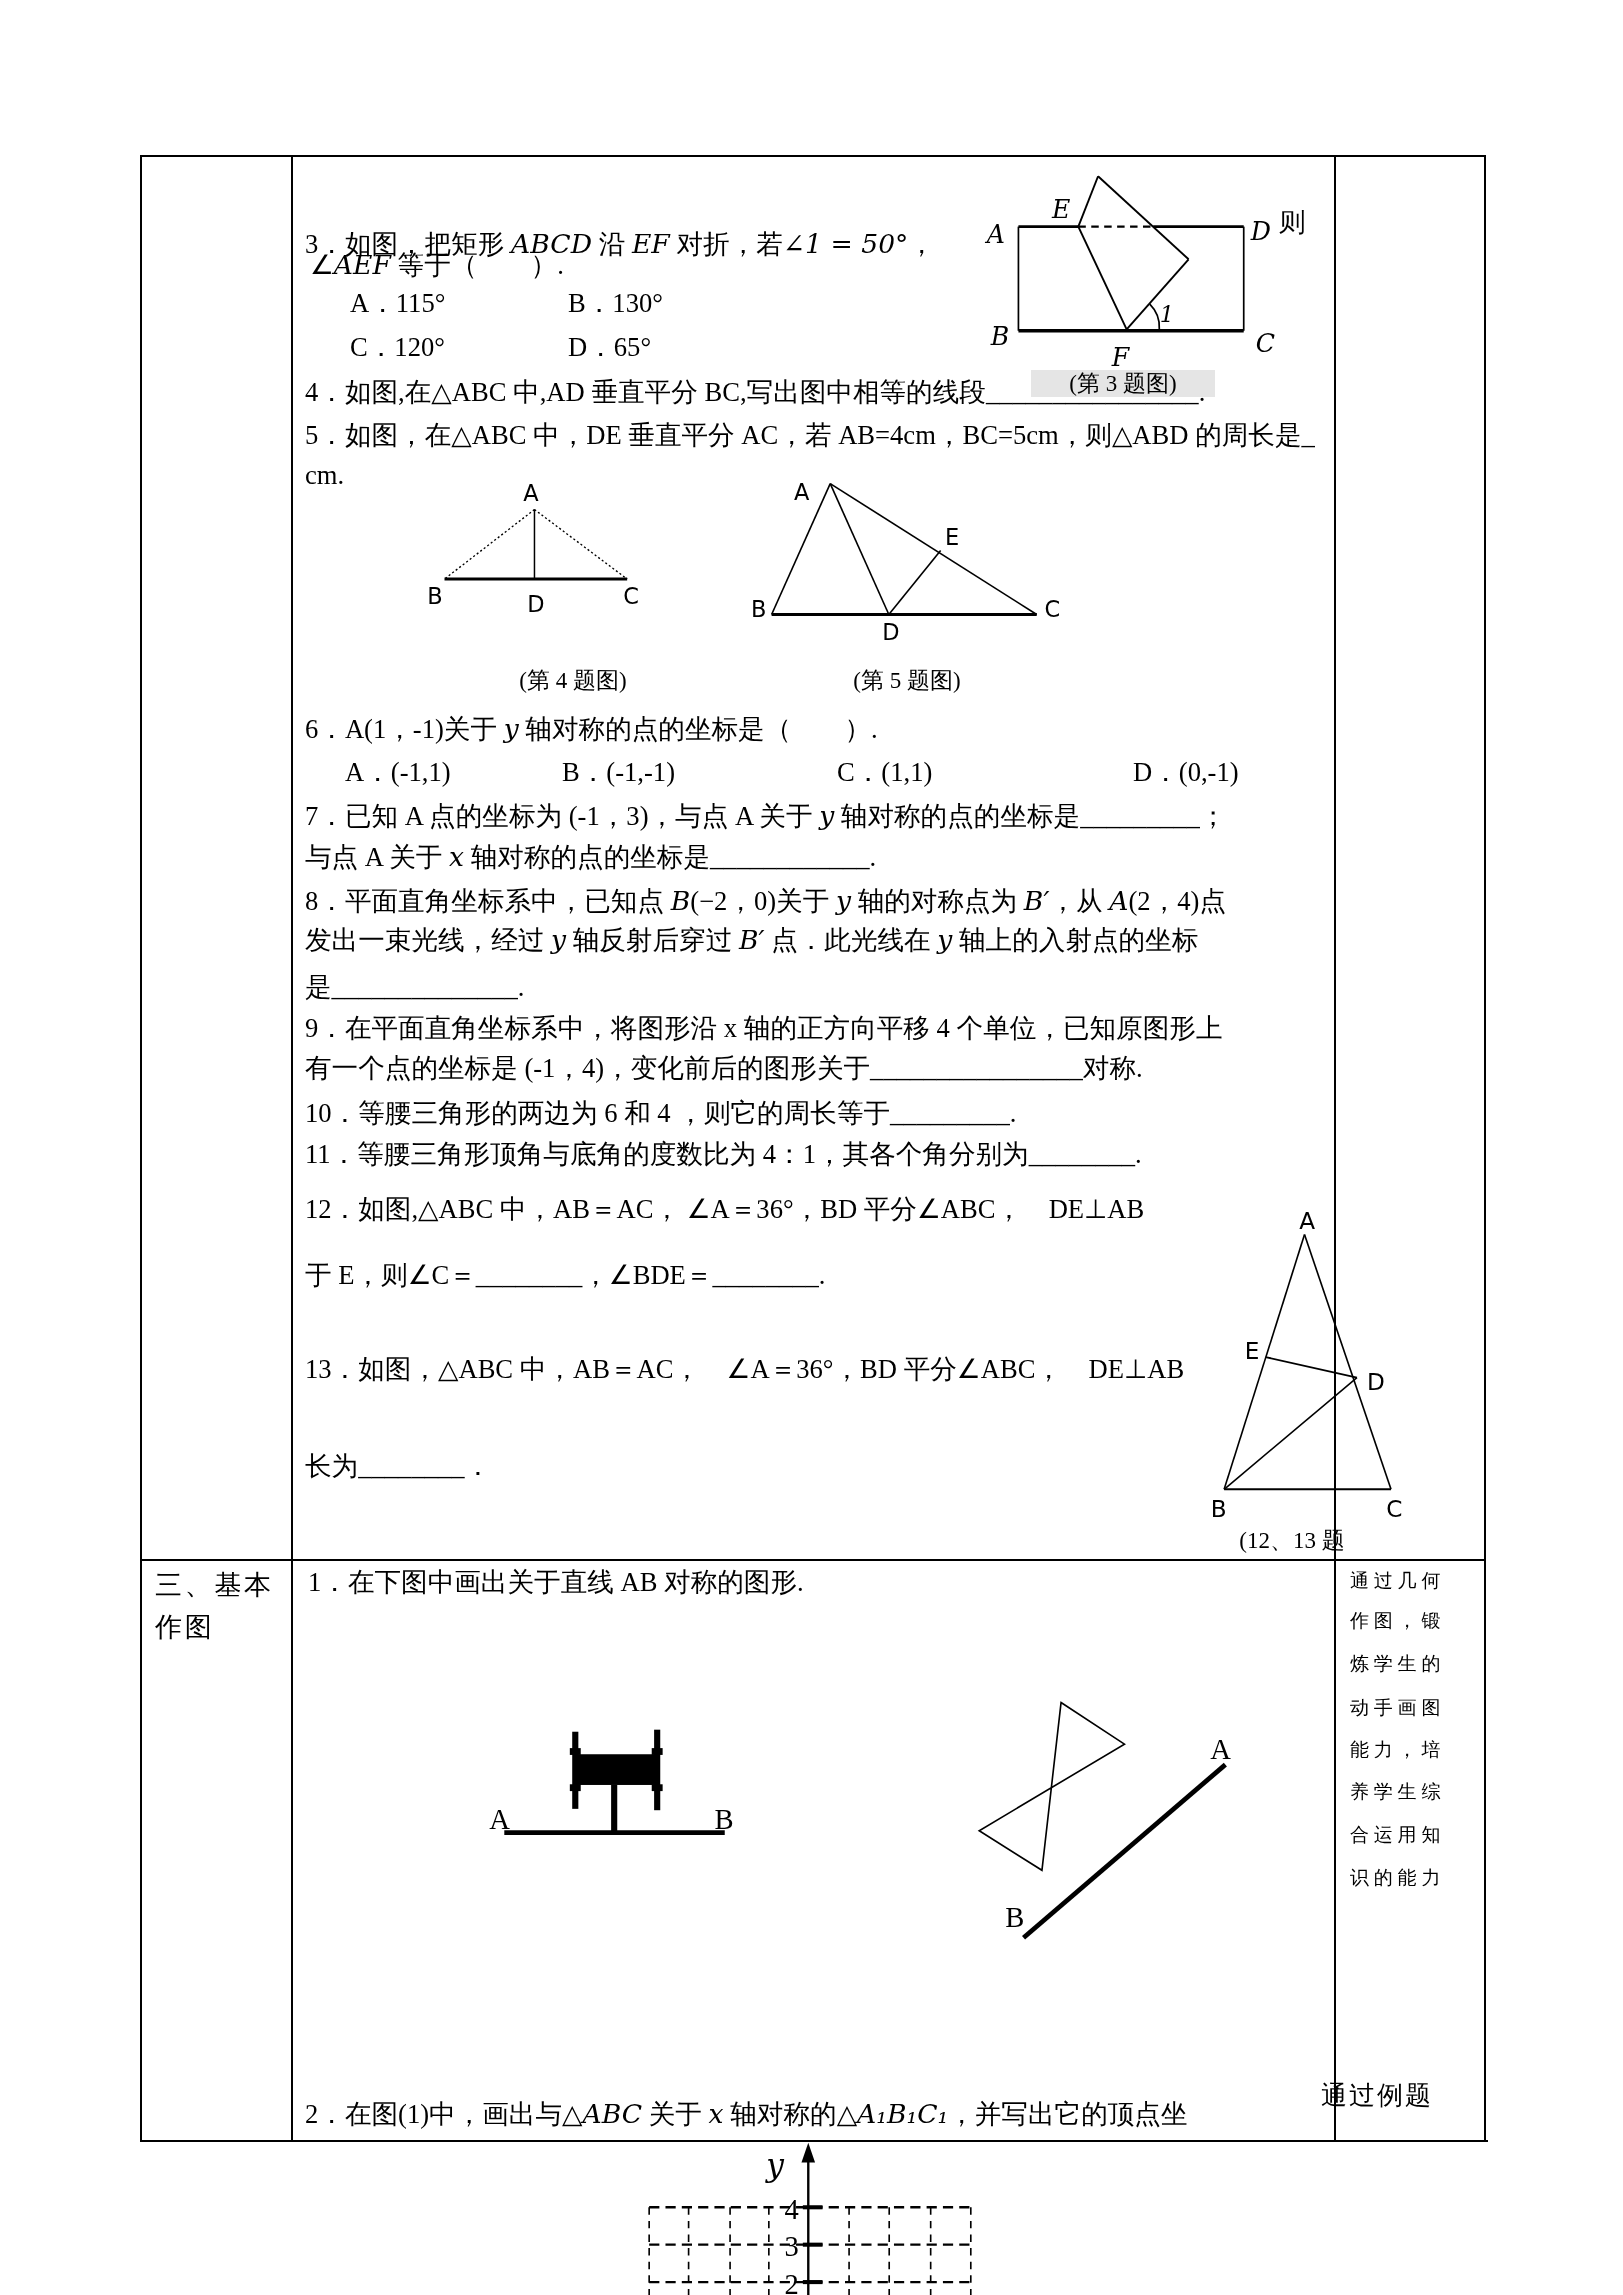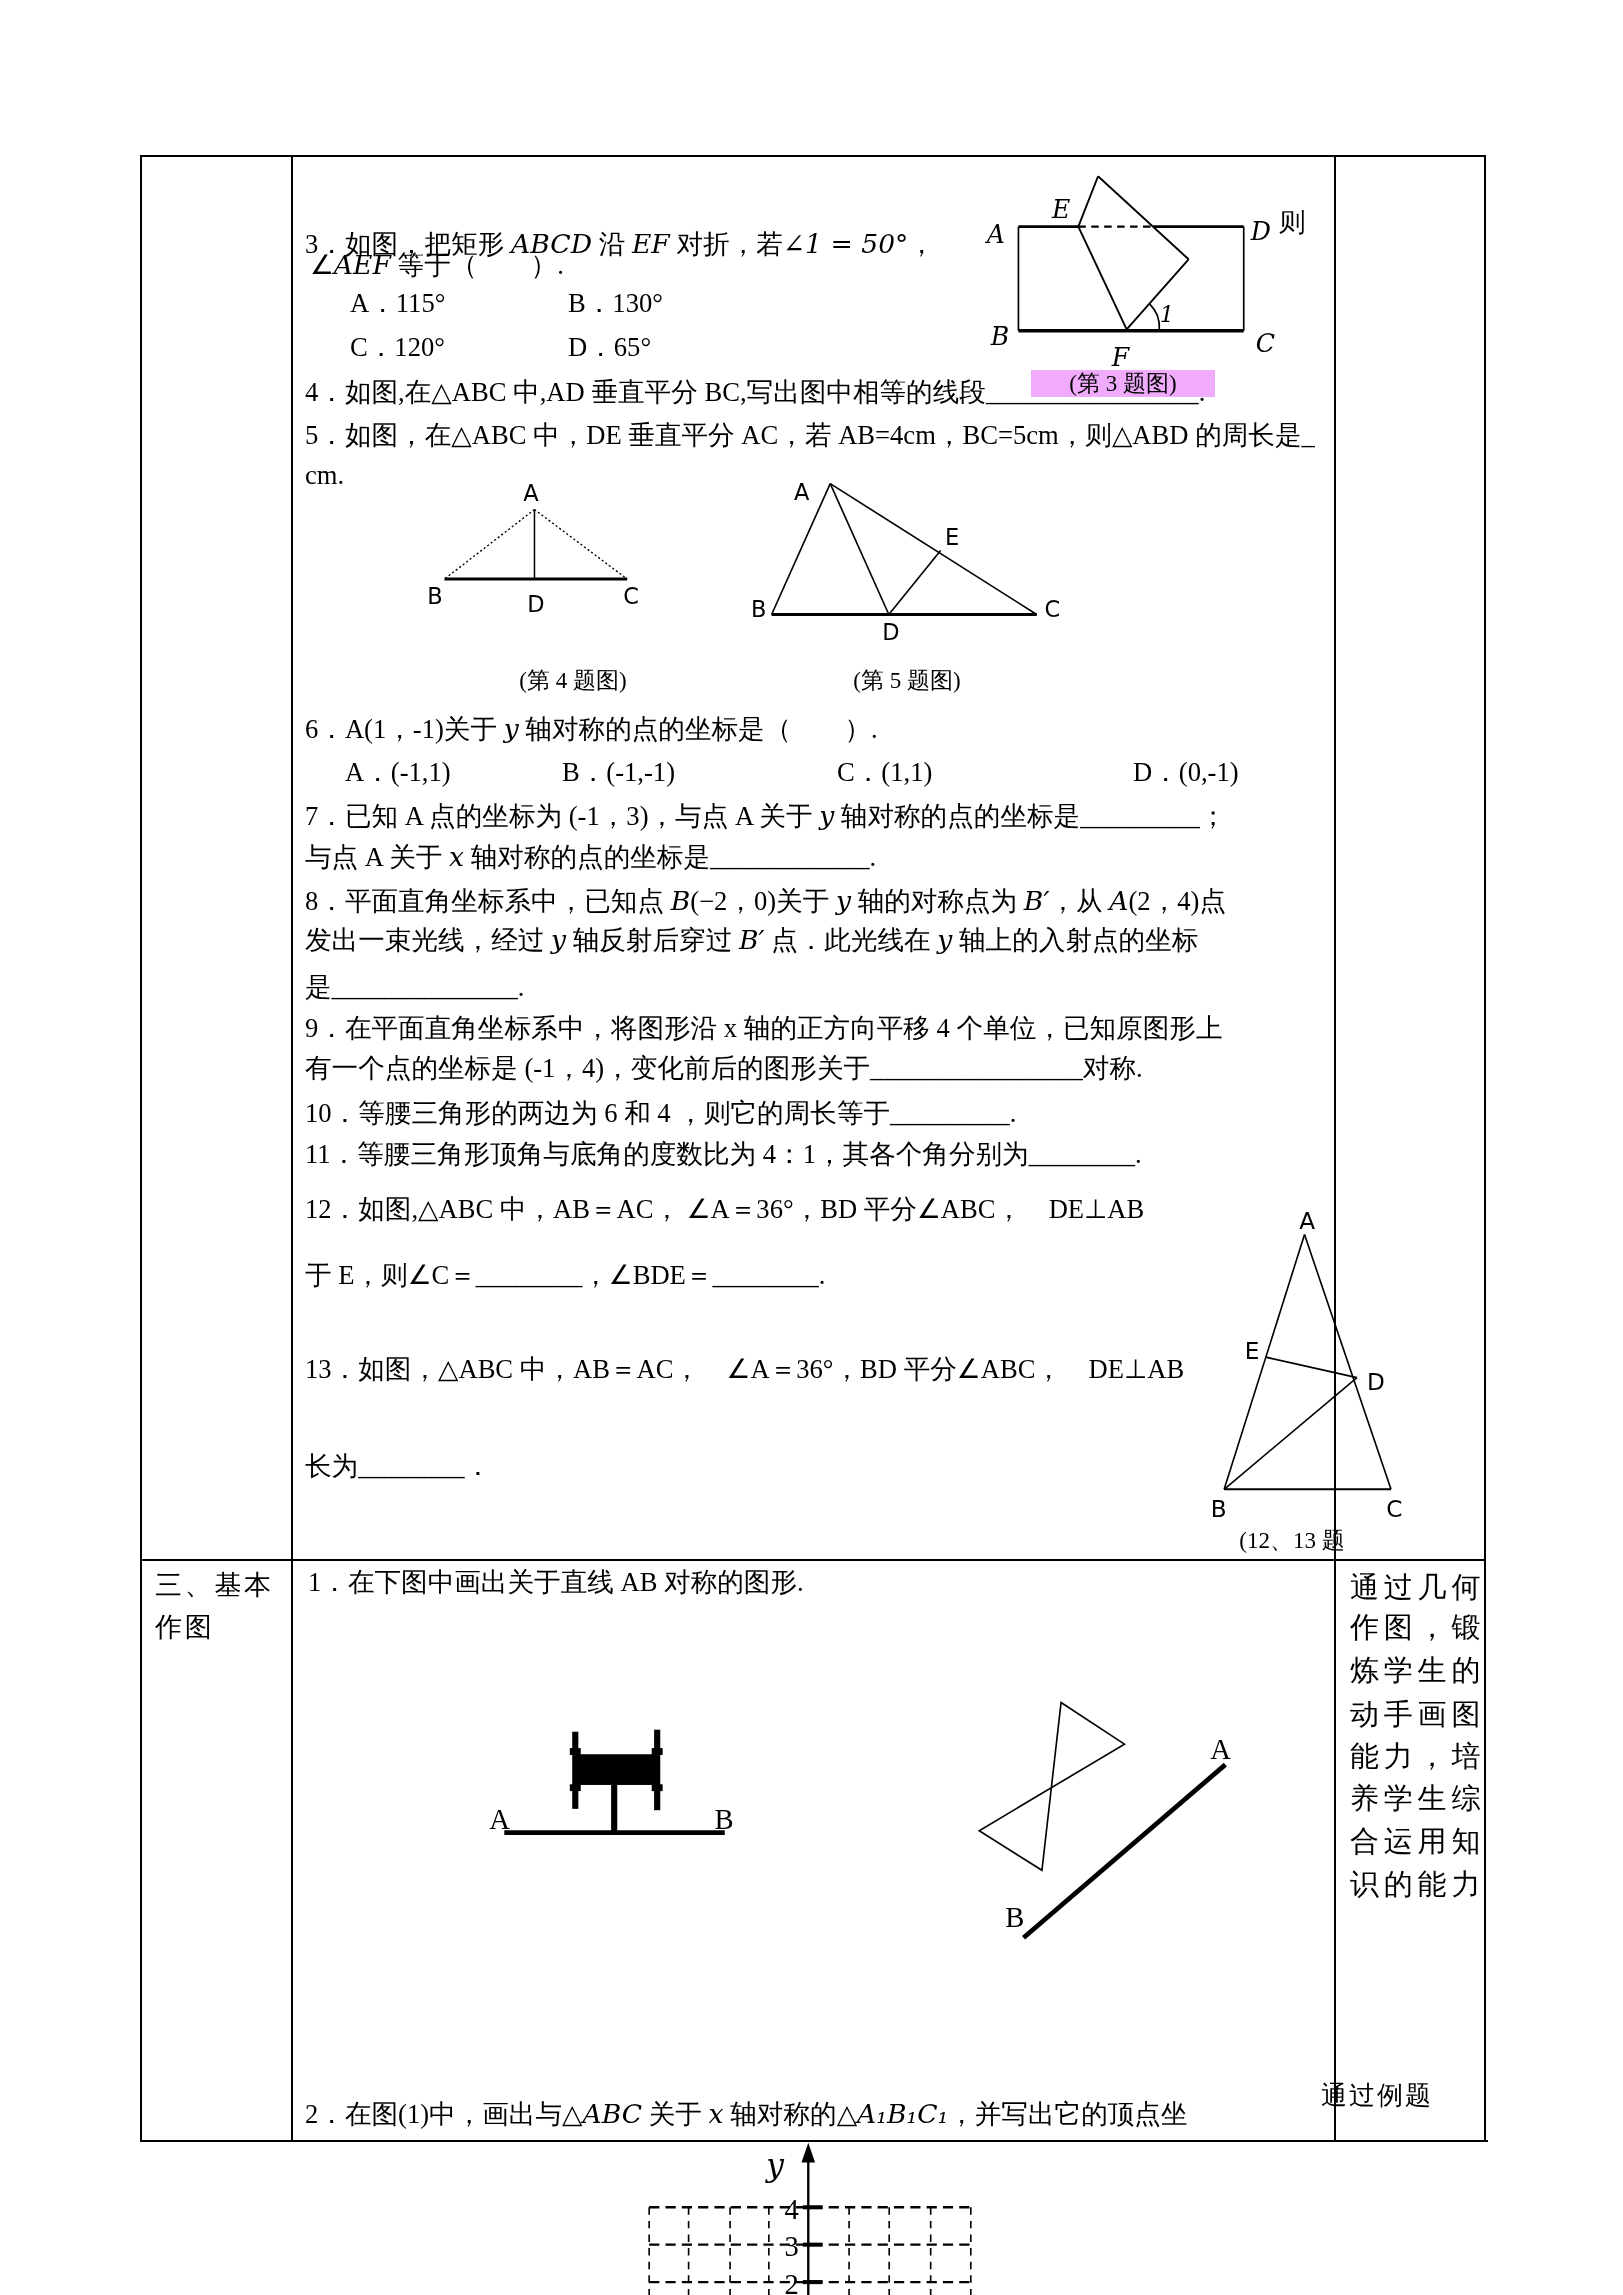--- a/index.html
+++ b/index.html
@@ -4,21 +4,21 @@
 <style>
   html,body{margin:0;padding:0;background:#888;}
   #page{position:relative;width:1623px;height:2295px;background:#ffffff;
         font-family:"Liberation Serif","DejaVu Sans",serif;color:#000;overflow:hidden;}
   .bline{position:absolute;background:#000;}
   .txt{position:absolute;font-size:26.6px;line-height:31px;white-space:nowrap;}
   .opt{position:absolute;font-size:26.6px;line-height:31px;white-space:nowrap;}
   .cap{position:absolute;font-size:23px;line-height:27px;text-align:center;white-space:nowrap;}
   .it{font-style:italic;font-family:"DejaVu Serif","DejaVu Sans",serif;}
   .seclabel{position:absolute;font-size:27px;letter-spacing:2.7px;white-space:nowrap;}
-  .rcol{position:absolute;left:1350px;width:124px;font-size:29px;letter-spacing:4.8px;white-space:nowrap;}
+  .rcol{position:absolute;left:1350px;width:124px;font-size:19px;letter-spacing:4.8px;white-space:nowrap;}
   .note2{position:absolute;font-size:26px;letter-spacing:2px;white-space:nowrap;}
   svg{position:absolute;overflow:visible;}
   svg text{fill:#000;}
   .svglabel-it{font-family:"DejaVu Serif",serif;font-style:italic;font-size:37px;}
   .svglabel-sans{font-family:"DejaVu Sans","Liberation Sans",sans-serif;font-size:33px;}
   .svglabel-serif{font-family:"Liberation Serif","DejaVu Serif",serif;font-size:42px;}
 </style>
 </head>
 <body>
 
@@ -34,21 +34,21 @@
 
   <div class="txt" style="left:305px;top:228px;"><span>3．如图，把矩形 </span><span class="it">ABCD</span><span> 沿 </span><span class="it">EF</span><span> 对折，若</span><span class="it">∠1 = 50°</span><span>，</span></div>
   <div class="txt" style="left:310px;top:249px;"><span>∠</span><span class="it">AEF</span><span> 等于（　　）.</span></div>
   <div class="txt" style="left:1279px;top:207px;">则</div>
   <div class="opt" style="left:350px;top:288px;">A．115°</div>
   <div class="opt" style="left:568px;top:288px;">B．130°</div>
   <div class="opt" style="left:350px;top:332px;">C．120°</div>
   <div class="opt" style="left:568px;top:332px;">D．65°</div>
 
   <div class="txt" style="left:305px;top:377px;">4．如图,在△ABC 中,AD 垂直平分 BC,写出图中相等的线段________________.</div>
-  <div class="cap" style="left:1031px;top:370px;width:184px;background:#f0abfc;">(第 3 题图)</div>
+  <div class="cap" style="left:1031px;top:370px;width:184px;background:#e5e5e5;">(第 3 题图)</div>
 
   <div class="txt" style="left:305px;top:420px;">5．如图，在△ABC 中，DE 垂直平分 AC，若 AB=4cm，BC=5cm，则△ABD 的周长是_</div>
   <div class="txt" style="left:305px;top:460px;">cm.</div>
 
   <div class="cap" style="left:498px;top:667px;width:150px;">(第 4 题图)</div>
   <div class="cap" style="left:832px;top:667px;width:150px;">(第 5 题图)</div>
 
   <div class="txt" style="left:305px;top:713px;"><span>6．A(1，-1)关于 </span><span class="it">y</span><span> 轴对称的点的坐标是（　　）.</span></div>
   <div class="opt" style="left:345px;top:757px;">A．(-1,1)</div>
   <div class="opt" style="left:562px;top:757px;">B．(-1,-1)</div>

